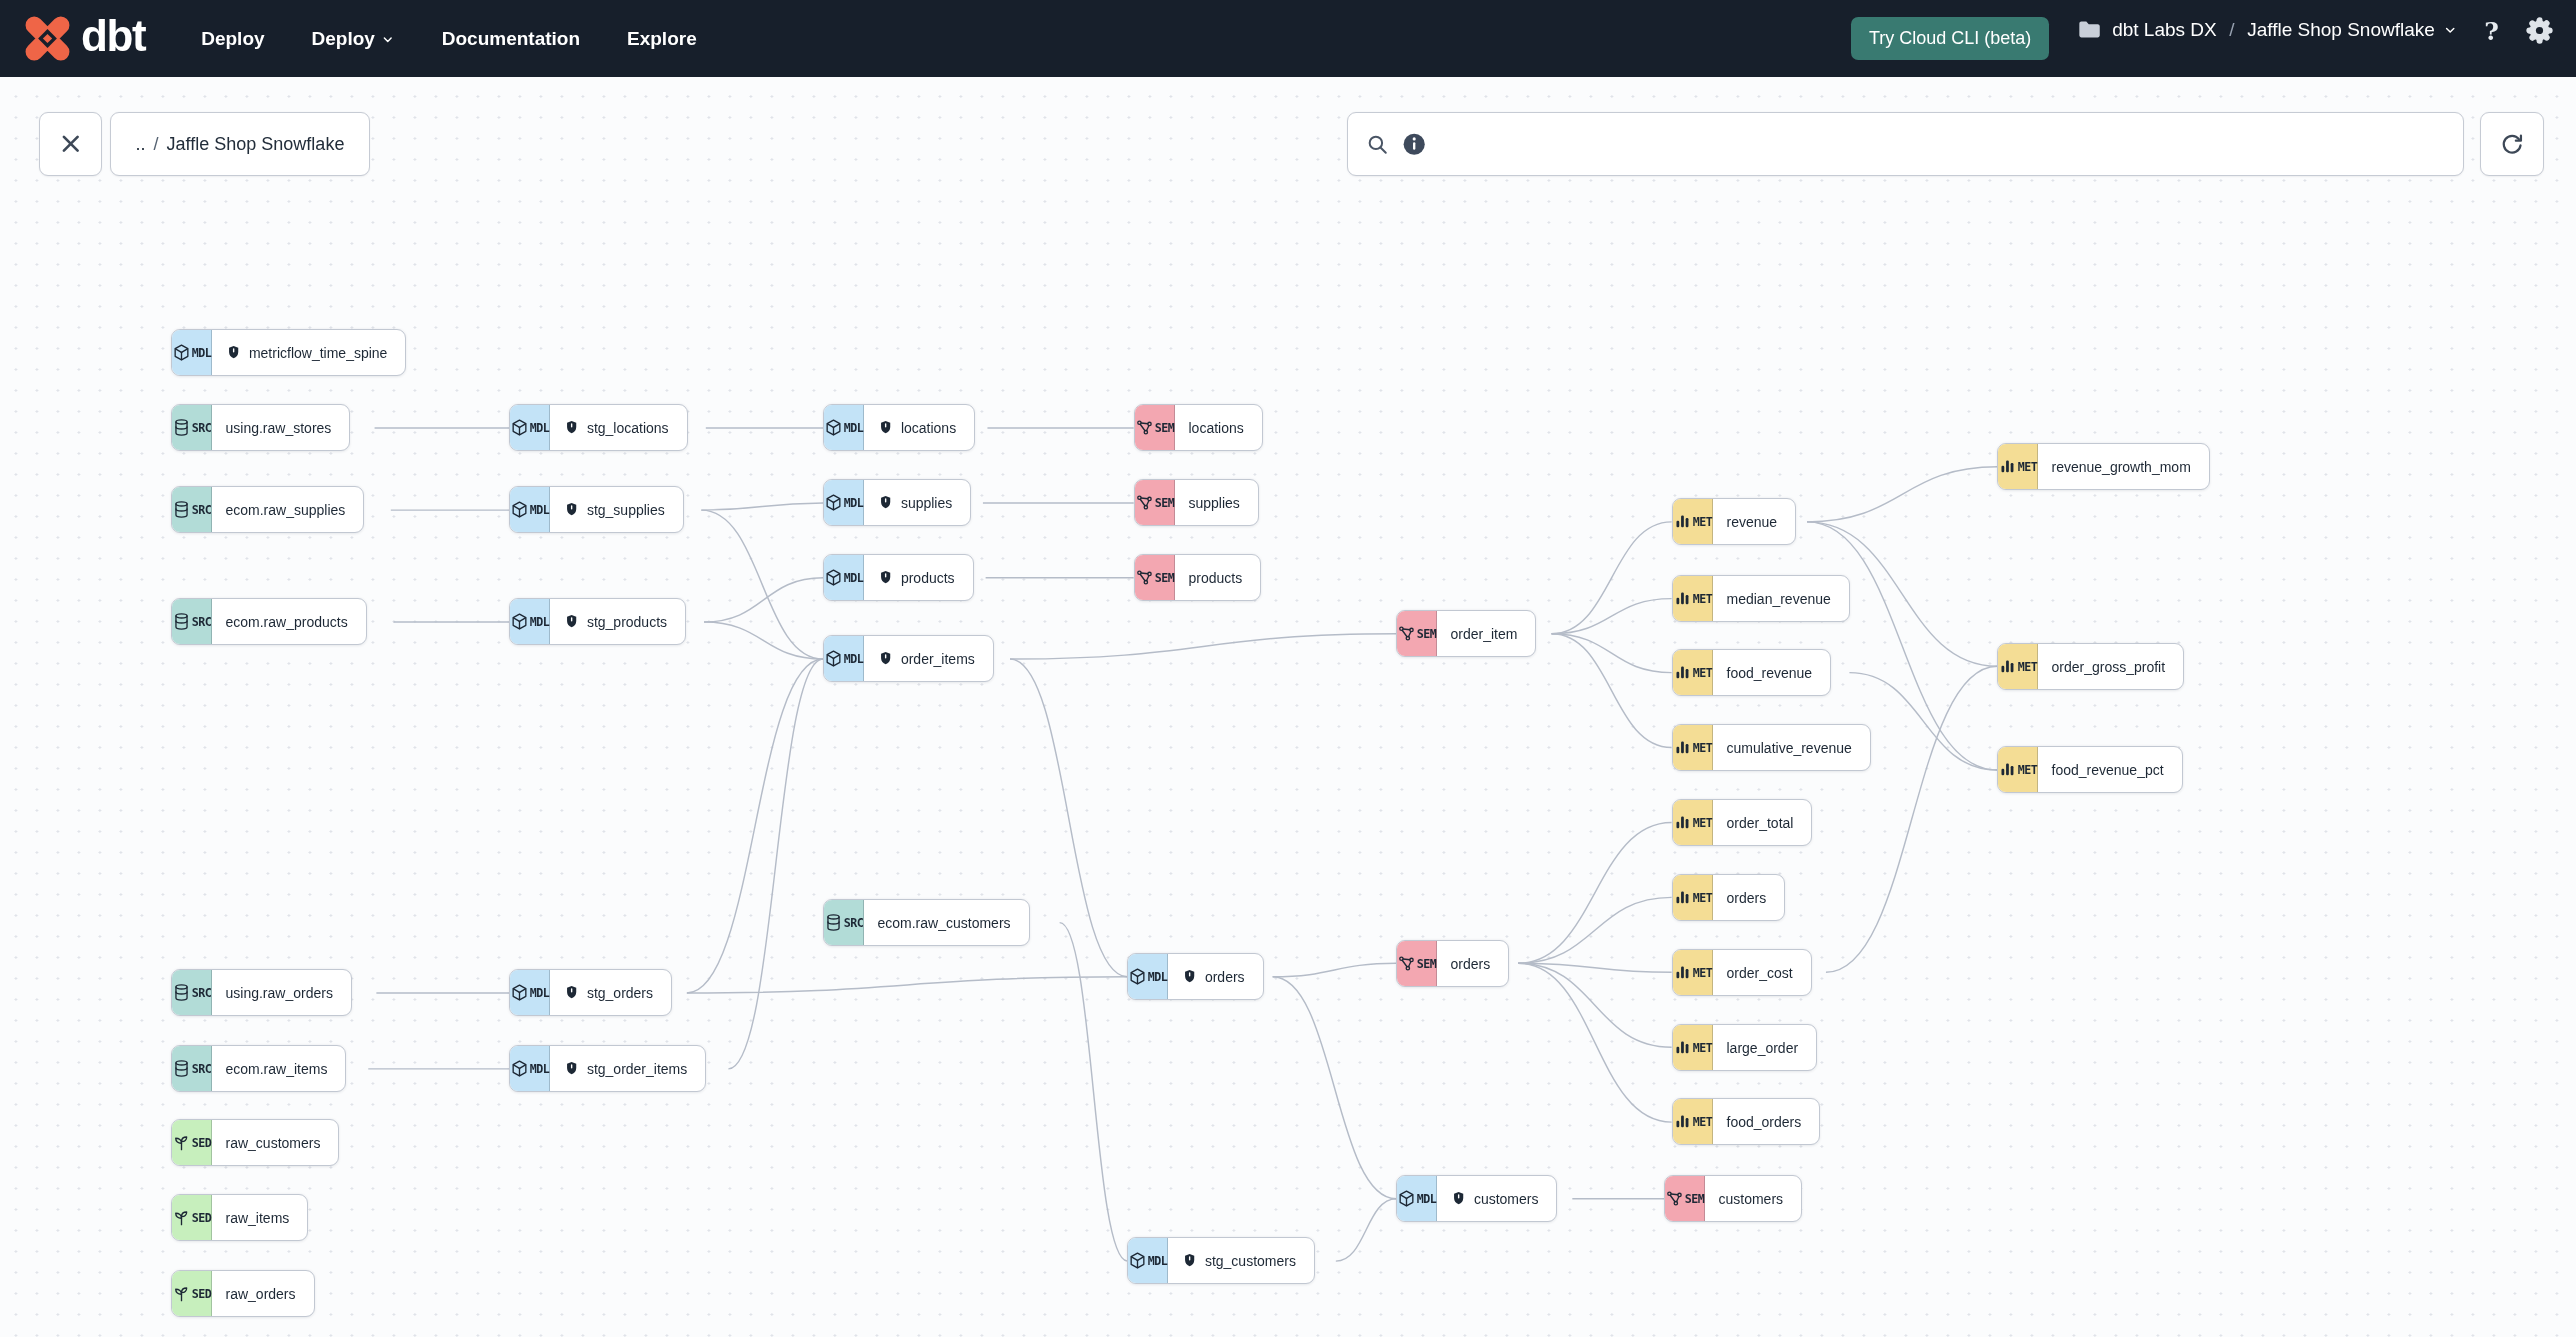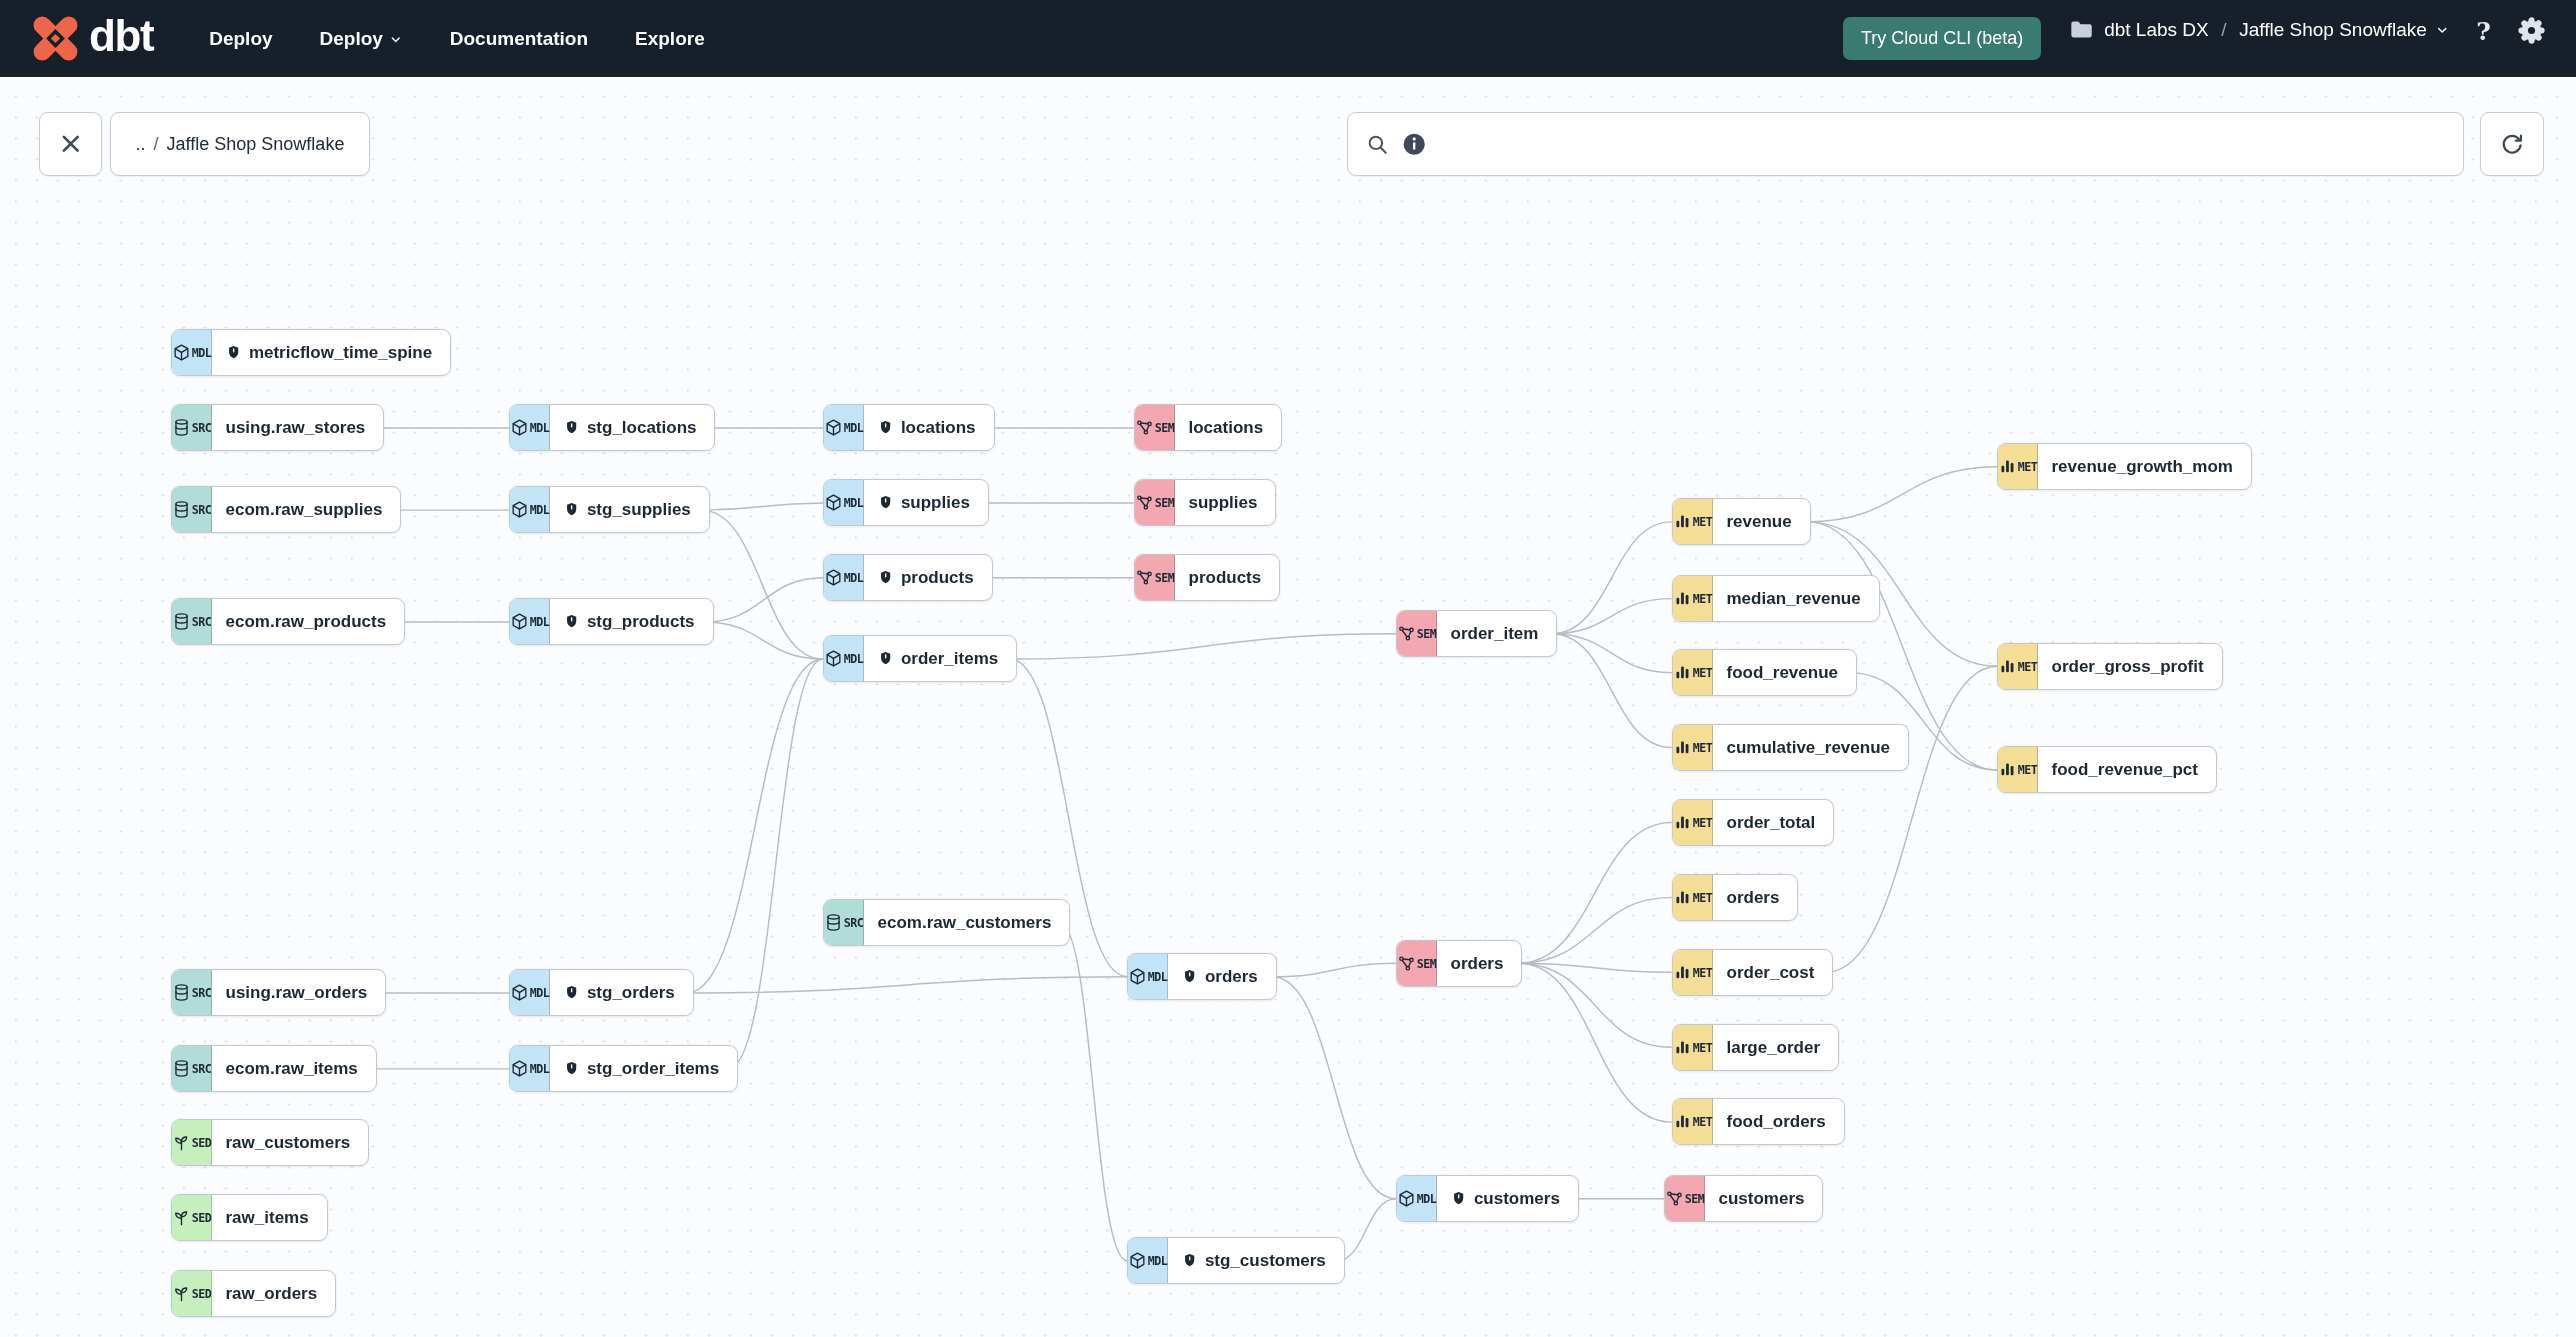--- a/index.html
+++ b/index.html
@@ -5,21 +5,21 @@
   * { margin:0; padding:0; box-sizing:border-box; }
   body { background:#ffffff; font-family:"Liberation Sans", sans-serif; }
   #stage {
     position:relative; width:2576px; height:1338px; overflow:hidden;
     background:#ffffff;
   }
 
   
   .navbar {
     position:absolute; left:0; top:0; width:100%; height:77px;
-    background:#171f2b; display:flex; align-items:center; padding:0 31px;
+    background:#171f2b; display:flex; align-items:center; padding:0 23px;
     z-index:30;
   }
   .logo { display:flex; align-items:center; gap:9px; cursor:pointer; }
   .logo-mark { width:49px; height:49px; display:block; }
   .logo-word { color:#ffffff; font-size:44px; font-weight:700; letter-spacing:-1.4px; line-height:1; padding-bottom:5.4px; }
   .nav-items { display:flex; align-items:center; gap:47px; margin-left:56px; }
   .nav-item { color:#ffffff; font-size:19px; font-weight:600; cursor:pointer; display:flex; align-items:center; gap:6.3px; white-space:nowrap; }
   .nav-item svg { margin-top:1.8px; }
   .nav-right { margin-left:auto; display:flex; align-items:flex-start; gap:27px; }
   .cta-btn {
@@ -75,21 +75,21 @@
     display:flex; flex-direction:row; align-items:center; justify-content:center;
     gap:0.9px; padding:3.6px 0 2.7px; color:#1d2835;
   }
   .chip-ic { display:flex; } .chip-ic svg { width:19px; height:19px; }
   .chip-lb {
     font-family:"DejaVu Sans Mono", monospace; font-size:11.7px; font-weight:700;
     letter-spacing:-0.5px; line-height:1.1; color:#1d2835;
   }
   .nbody { display:flex; align-items:center; padding:0 18px 0 13.5px; gap:8.1px; }
   .shield { display:flex; } .shield svg { width:15.3px; height:17px; }
-  .nname { font-size:17px; font-weight:700; color:#1d2835; white-space:nowrap; }
+  .nname { font-size:14px; font-weight:400; color:#1d2835; white-space:nowrap; }
 </style>
 </head>
 <body>
 
 <div id="stage">
 
   <header class="navbar">
     <div class="logo">
       <svg class="logo-mark" viewBox="0 0 48 48">
         <path d="M11 11 L37 37 M37 11 L11 37" stroke="#ef6547" stroke-width="17" stroke-linecap="round" fill="none"></path>

